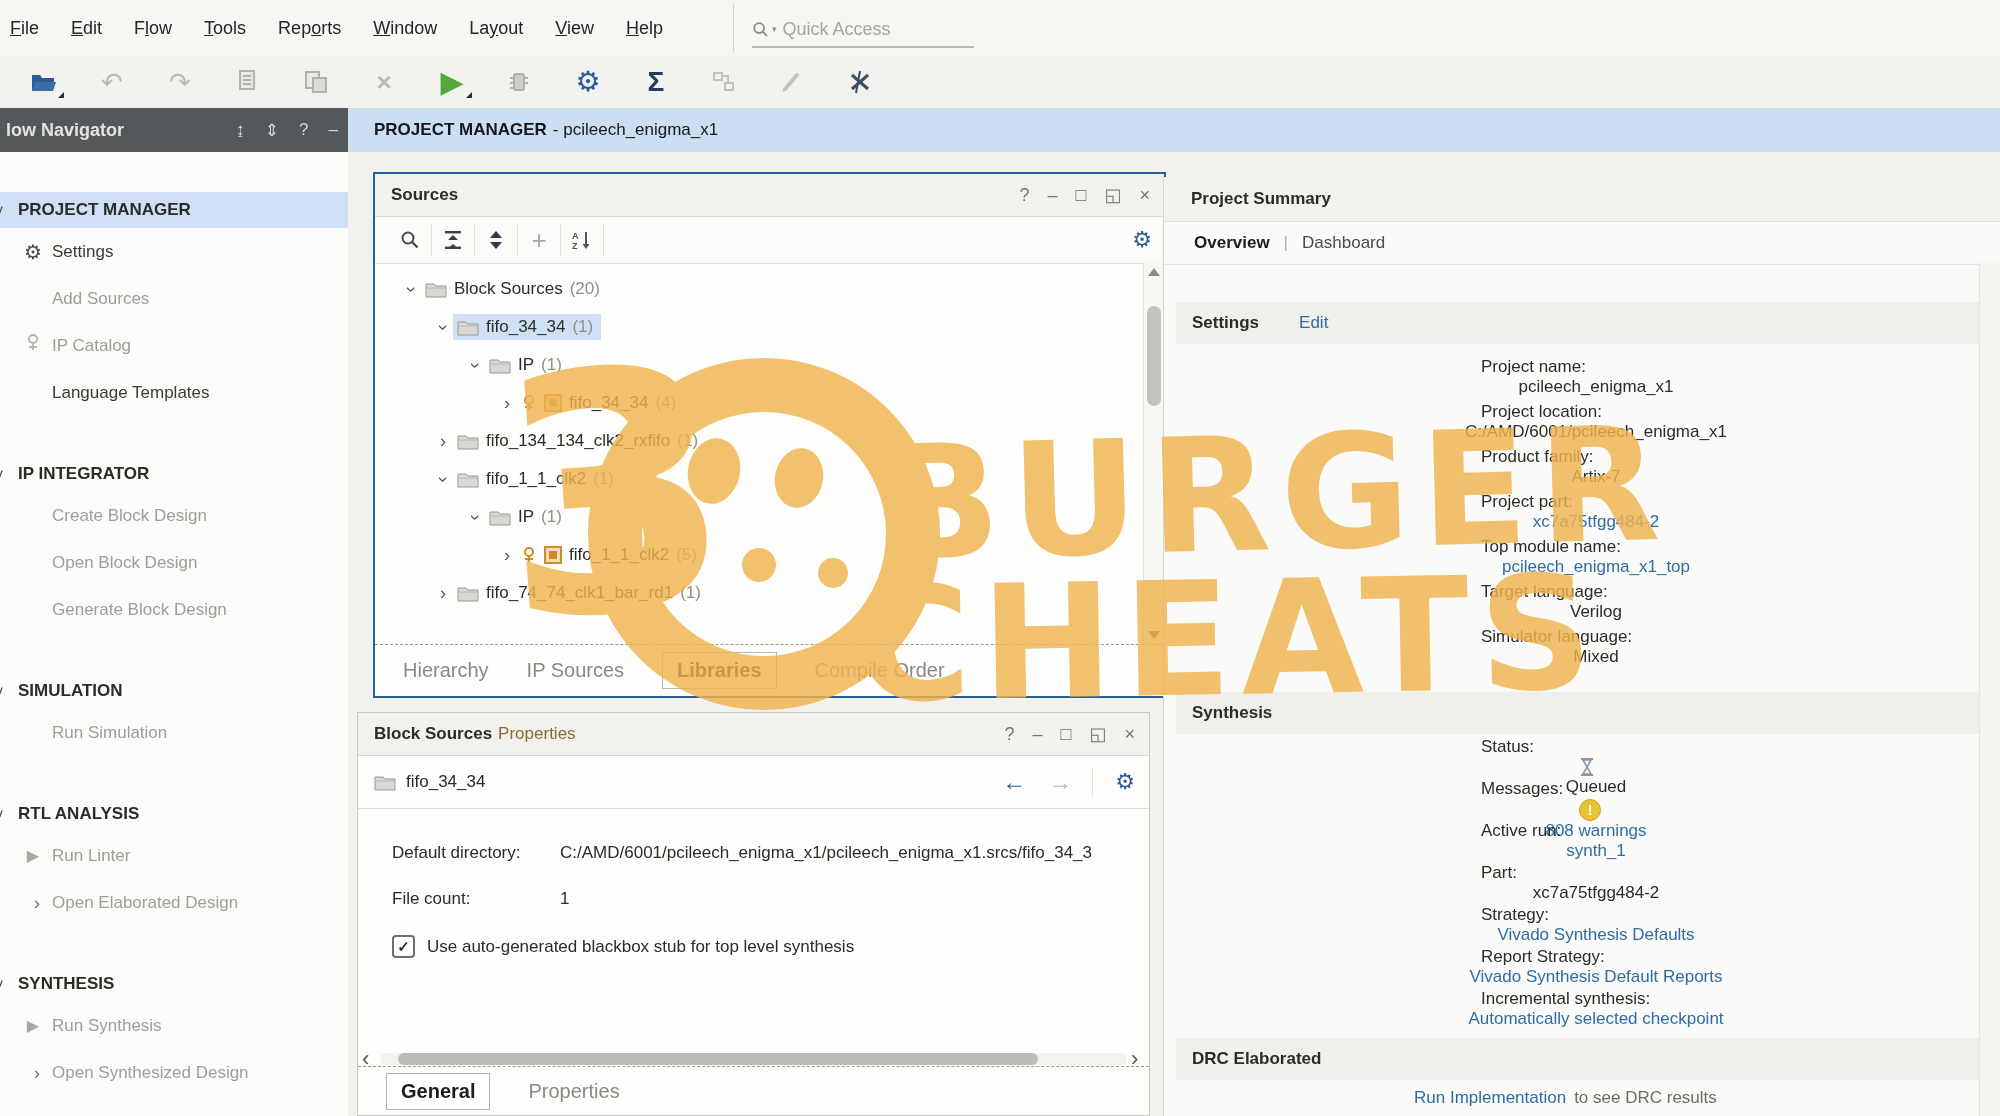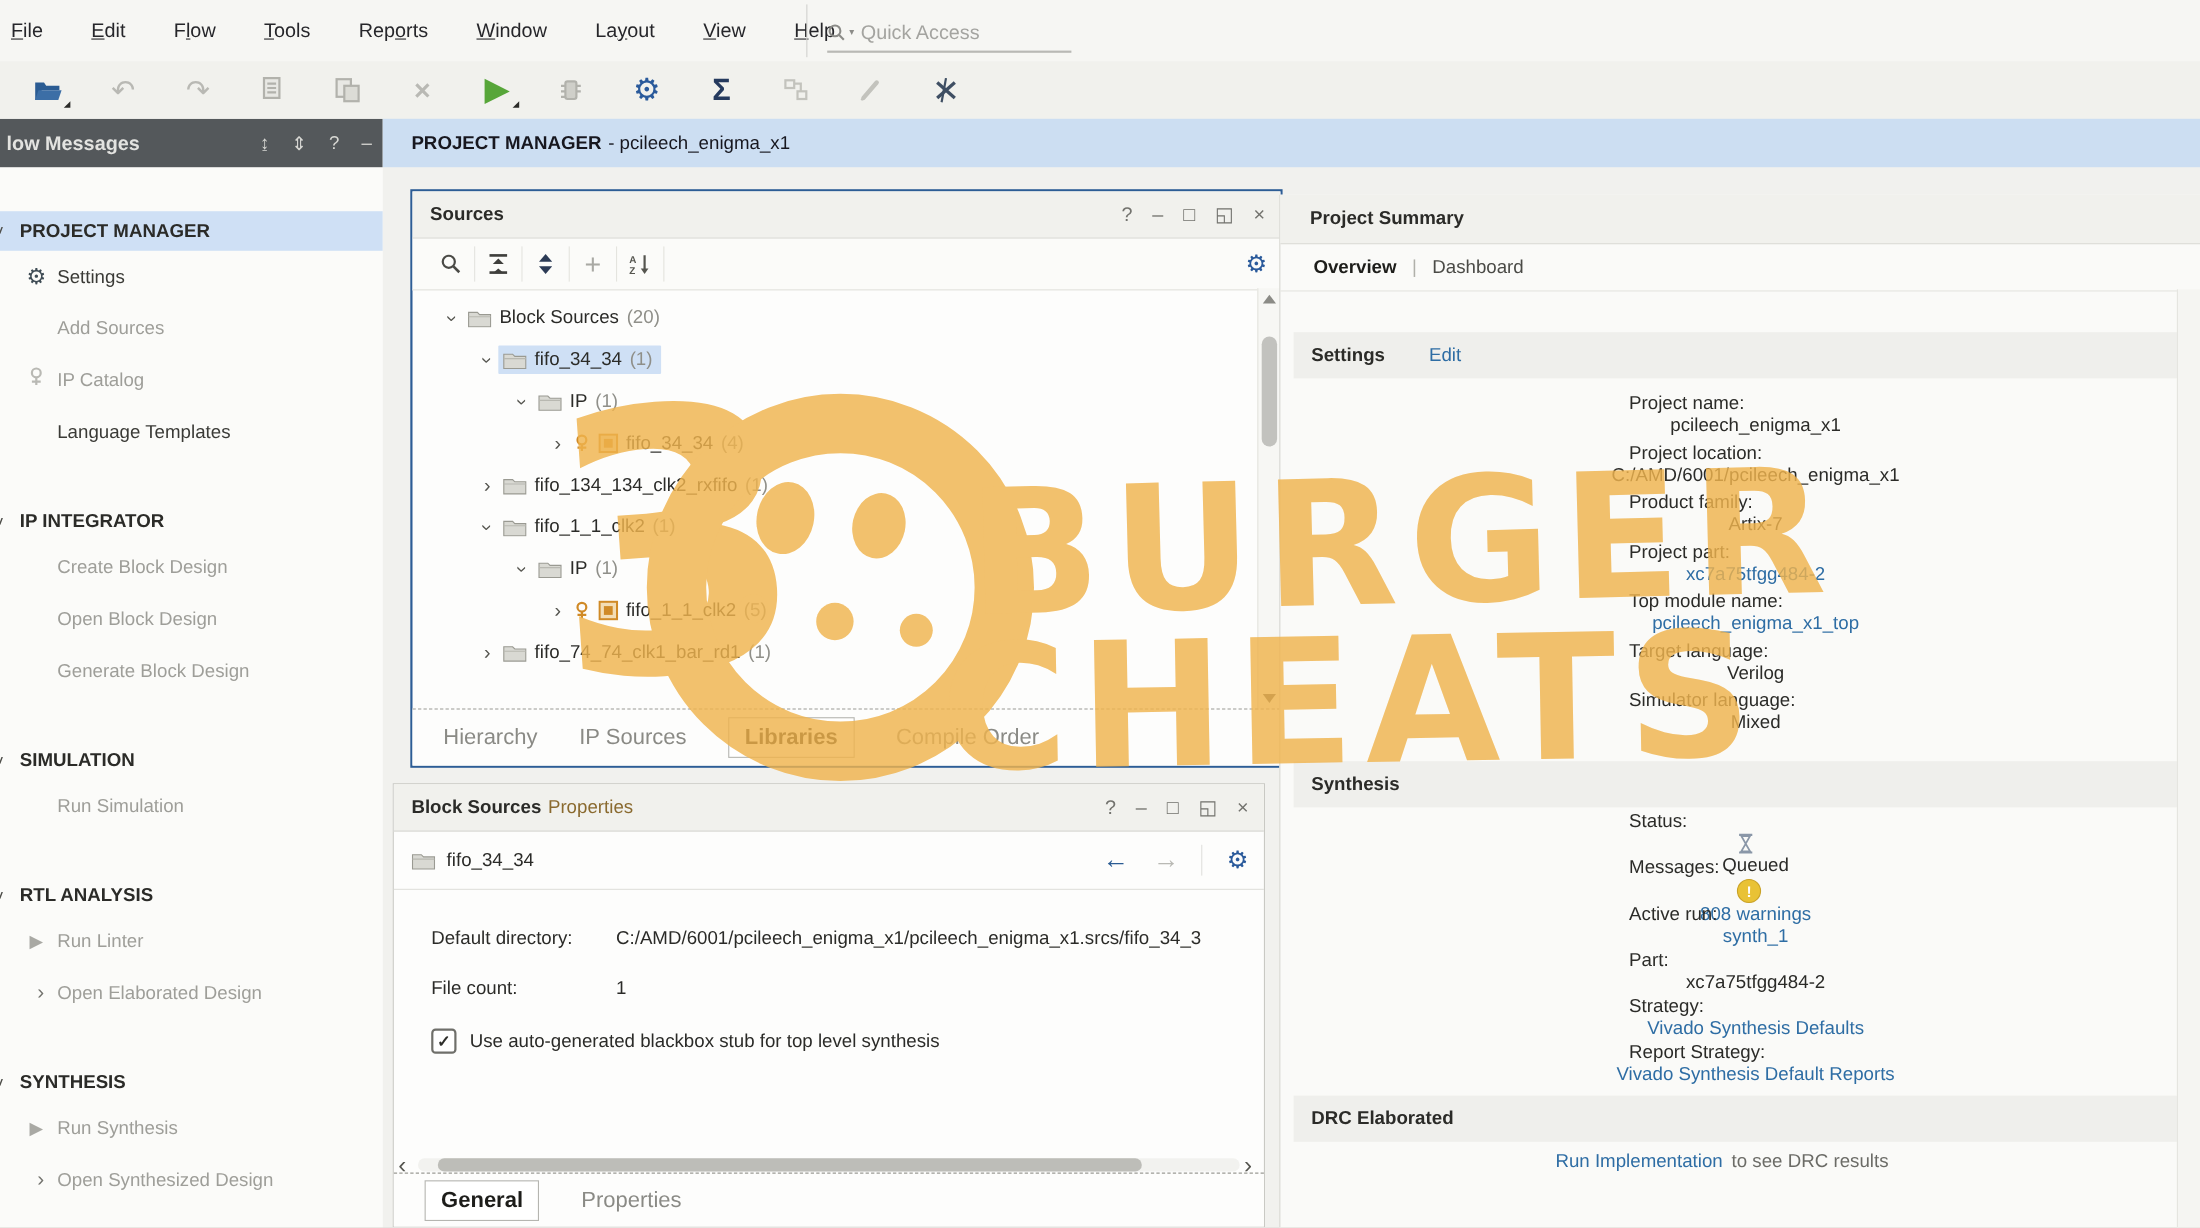--- a/index.html
+++ b/index.html
@@ -148,21 +148,21 @@
   .d1{left:742px;top:548px;width:34px;height:34px;}
   .d2{left:818px;top:558px;width:30px;height:30px;}
   .d3{left:672px;top:540px;width:26px;height:26px;}
 </style>
 </head>
 <body>
 
 <div id="app">
 
   <div class="menubar">
-    <span style="display:flex;gap:12px;">
+    <span style="display:flex;">
         <span class="menu-item"><u>F</u><span>i</span><span>l</span><span>e</span></span>
         <span class="menu-item"><u>E</u><span>d</span><span>i</span><span>t</span></span>
         <span class="menu-item"><span>F</span><u>l</u><span>o</span><span>w</span></span>
         <span class="menu-item"><u>T</u><span>o</span><span>o</span><span>l</span><span>s</span></span>
         <span class="menu-item"><span>R</span><span>e</span><span>p</span><u>o</u><span>r</span><span>t</span><span>s</span></span>
         <span class="menu-item"><u>W</u><span>i</span><span>n</span><span>d</span><span>o</span><span>w</span></span>
         <span class="menu-item"><span>L</span><span>a</span><u>y</u><span>o</span><span>u</span><span>t</span></span>
         <span class="menu-item"><u>V</u><span>i</span><span>e</span><span>w</span></span>
         <span class="menu-item"><u>H</u><span>e</span><span>l</span><span>p</span></span>
       </span>
@@ -243,21 +243,21 @@
         <svg width="24" height="24" viewBox="0 0 24 24">
           <line x1="4" y1="5" x2="20" y2="19" stroke="#3f4f63" stroke-width="3"></line>
           <line x1="20" y1="5" x2="4" y2="19" stroke="#3f4f63" stroke-width="3"></line>
           <line x1="12" y1="1" x2="8" y2="23" stroke="#3f4f63" stroke-width="2"></line>
         </svg>
       </span>
     </div>
 
   <div class="flownav">
     <div class="fn-head">
-      <span>low Messages</span>
+      <span>low Navigator</span>
       <span class="sp"></span>
       <span class="hic">↨</span>
       <span class="hic">⇕</span>
       <span class="hic">?</span>
       <span class="hic">–</span>
     </div>
     <div>
         <div class="nav-section sel">
           <span class="car">˅</span>
           <span>PROJECT MANAGER</span>
@@ -659,20 +659,25 @@
         <div class="srow synrow">
           <span class="slabel">Strategy:</span>
           <span class="sicon" style="width: 34px;"></span>
           <span class="sval link">Vivado Synthesis Defaults</span>
         </div>
         <div class="srow synrow">
           <span class="slabel">Report Strategy:</span>
           <span class="sicon" style="width: 34px;"></span>
           <span class="sval link">Vivado Synthesis Default Reports</span>
         </div>
+        <div class="srow synrow">
+          <span class="slabel">Incremental synthesis:</span>
+          <span class="sicon" style="width: 34px;"></span>
+          <span class="sval link">Automatically selected checkpoint</span>
+        </div>
       </div>
 
     <div class="band drc-band">
       <span>DRC Elaborated</span>
     </div>
     <div class="runline">
       <span class="rl">Run Implementation</span>
       <span class="rr">to see DRC results</span>
     </div>
     <div class="gutter"></div>

